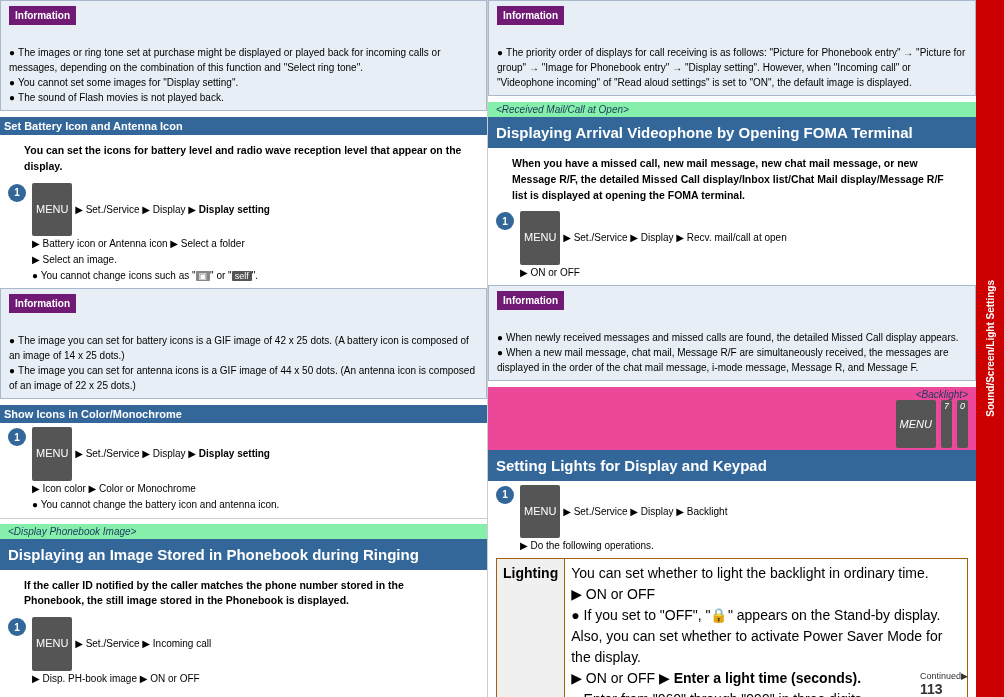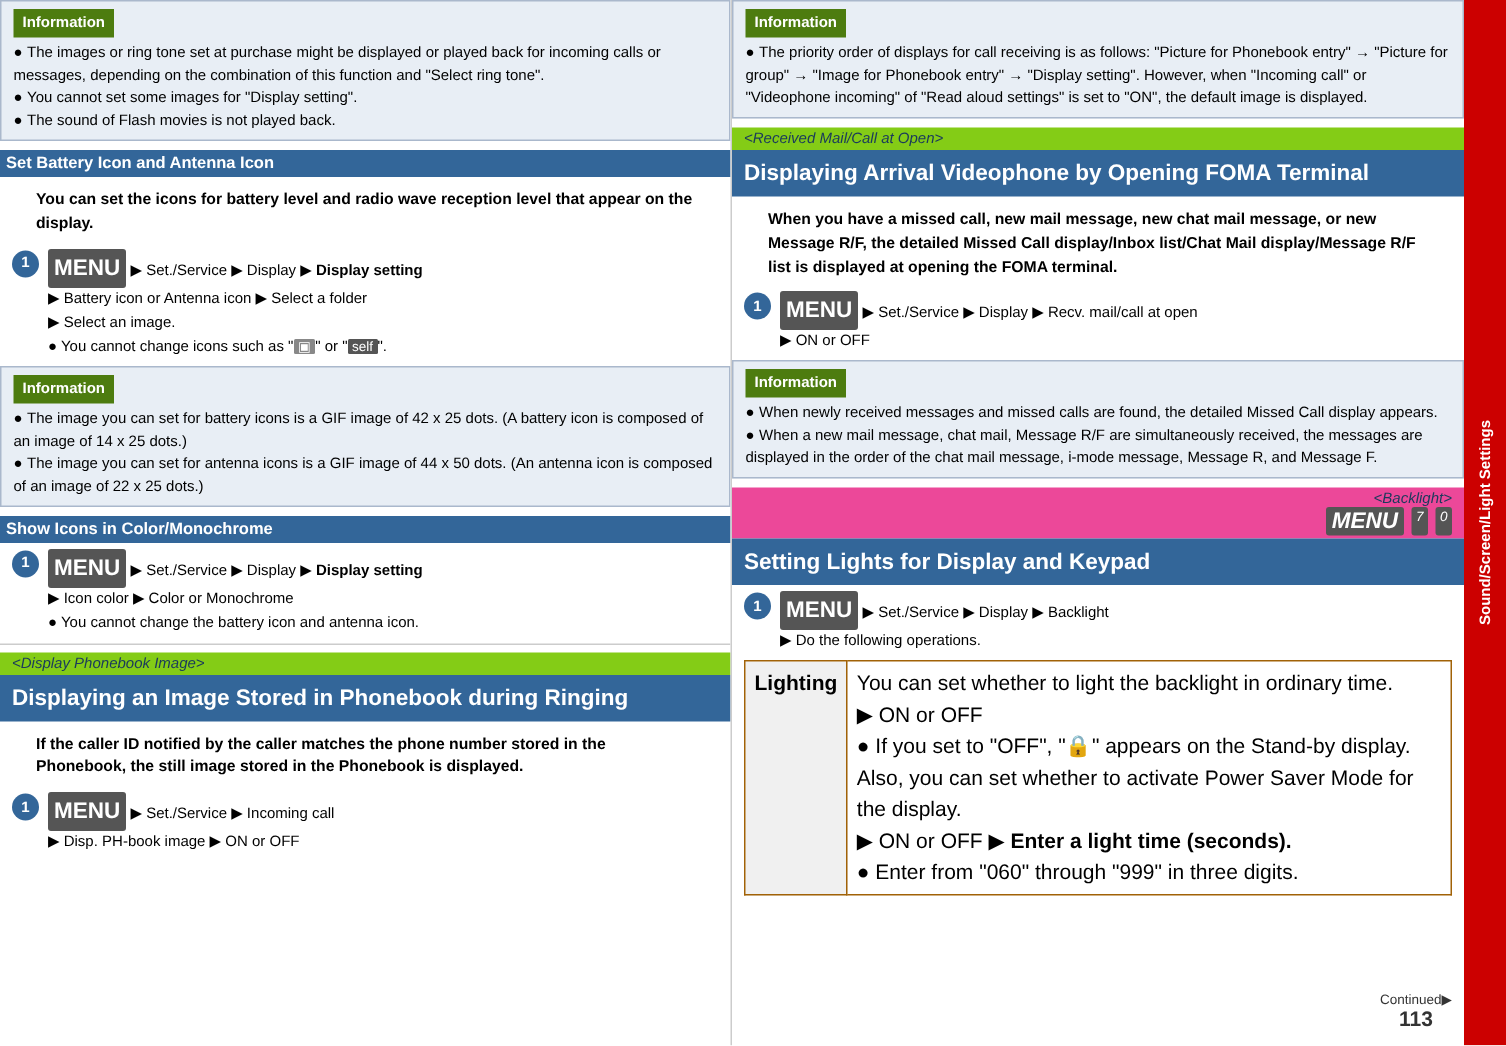--- a/index.html
+++ b/index.html
@@ -49,27 +49,27 @@
       font-weight: bold;
       writing-mode: vertical-rl;
       text-orientation: mixed;
       transform: rotate(180deg);
       white-space: nowrap;
       line-height: 1.3;
     }
 
     
     .info-box {
-      background: #4d7c0f;
+      background: #701a75;
       color: #fff;
       font-size: 10px;
       font-weight: bold;
       padding: 2px 6px;
       display: inline-block;
-      margin-bottom: 3px;
+      margin-bottom: 20px;
     }
     .info-section {
       background: #e8eef5;
       border: 1px solid #aab8cc;
       padding: 5px 8px;
       margin-bottom: 6px;
       font-size: 10px;
       line-height: 1.5;
     }
     .info-section ul {
@@ -138,23 +138,23 @@
       line-height: 1.5;
     }
 
     
     .menu-badge {
       display: inline-flex;
       align-items: center;
       justify-content: center;
       background: #555;
       color: #fff;
-      font-size: 15px;
-      font-weight: bold;
-      padding: 1px 4px;
+      font-size: 11px;
+      font-weight: normal;
+      padding: 18px 4px;
       border-radius: 2px;
     }
     .num-badge {
       background: #555;
       color: #fff;
       font-size: 9px;
       padding: 1px 3px;
       border-radius: 2px;
       margin-left: 3px;
     }
@@ -172,25 +172,25 @@
       vertical-align: top;
       line-height: 1.5;
     }
     .backlight-table .label-cell {
       background: #f0f0f0;
       font-weight: bold;
       width: 60px;
     }
     .continued {
       position: absolute;
-      bottom: 10px;
+      bottom: 0;
       right: 36px;
       font-size: 9px;
       color: #333;
-      text-align: center;
+      text-align: left;
     }
 
     .self-tag {
       background: #555;
       color: #fff;
       font-size: 9px;
       padding: 0 3px;
       border-radius: 1px;
       margin-top: 27px;
     }
@@ -257,21 +257,21 @@
     <div class="step-content">
       <span class="menu-badge">MENU</span>
       <span> ▶ Set./Service ▶ Display ▶ </span><strong>Display setting</strong><br>
       <span>▶ Icon color ▶ Color or Monochrome</span><br>
       <span>● You cannot change the battery icon and antenna icon.</span>
     </div>
   </div>
 
   <div class="divider"></div>
 
-  <div style="background:#84cc16; color:#1a3a5c; font-size:10px; padding:2px 8px; font-style:italic;">&lt;Display Phonebook Image&gt;</div>
+  <div style="background:#86efac; color:#1a3a5c; font-size:10px; padding:2px 8px; font-style:italic;">&lt;Display Phonebook Image&gt;</div>
   <div class="big-title">Displaying an Image Stored in Phonebook during Ringing</div>
   <div class="bold-intro">If the caller ID notified by the caller matches the phone number stored in the Phonebook, the still image stored in the Phonebook is displayed.</div>
 
   <div class="step-row">
     <div class="step-num">1</div>
     <div class="step-content">
       <span class="menu-badge">MENU</span>
       <span> ▶ Set./Service ▶ Incoming call</span><br>
       <span>▶ Disp. PH-book image ▶ ON or OFF</span>
     </div>
@@ -282,21 +282,21 @@
 <div class="right-col">
   <div class="right-content">
 
     <div class="info-section">
       <div class="info-box">Information</div>
       <ul>
         <li>The priority order of displays for call receiving is as follows: "Picture for Phonebook entry" → "Picture for group" → "Image for Phonebook entry" → "Display setting". However, when "Incoming call" or "Videophone incoming" of "Read aloud settings" is set to "ON", the default image is displayed.</li>
       </ul>
     </div>
 
-    <div style="background:#84cc16; color:#1a3a5c; font-size:10px; padding:2px 8px; font-style:italic;">&lt;Received Mail/Call at Open&gt;</div>
+    <div style="background:#86efac; color:#1a3a5c; font-size:10px; padding:2px 8px; font-style:italic;">&lt;Received Mail/Call at Open&gt;</div>
     <div class="big-title">Displaying Arrival Videophone by Opening FOMA Terminal</div>
     <div class="bold-intro">When you have a missed call, new mail message, new chat mail message, or new Message R/F, the detailed Missed Call display/Inbox list/Chat Mail display/Message R/F list is displayed at opening the FOMA terminal.</div>
 
     <div class="step-row">
       <div class="step-num">1</div>
       <div class="step-content">
         <span class="menu-badge">MENU</span>
         <span> ▶ Set./Service ▶ Display ▶ Recv. mail/call at open</span><br>
         <span>▶ ON or OFF</span>
       </div>

